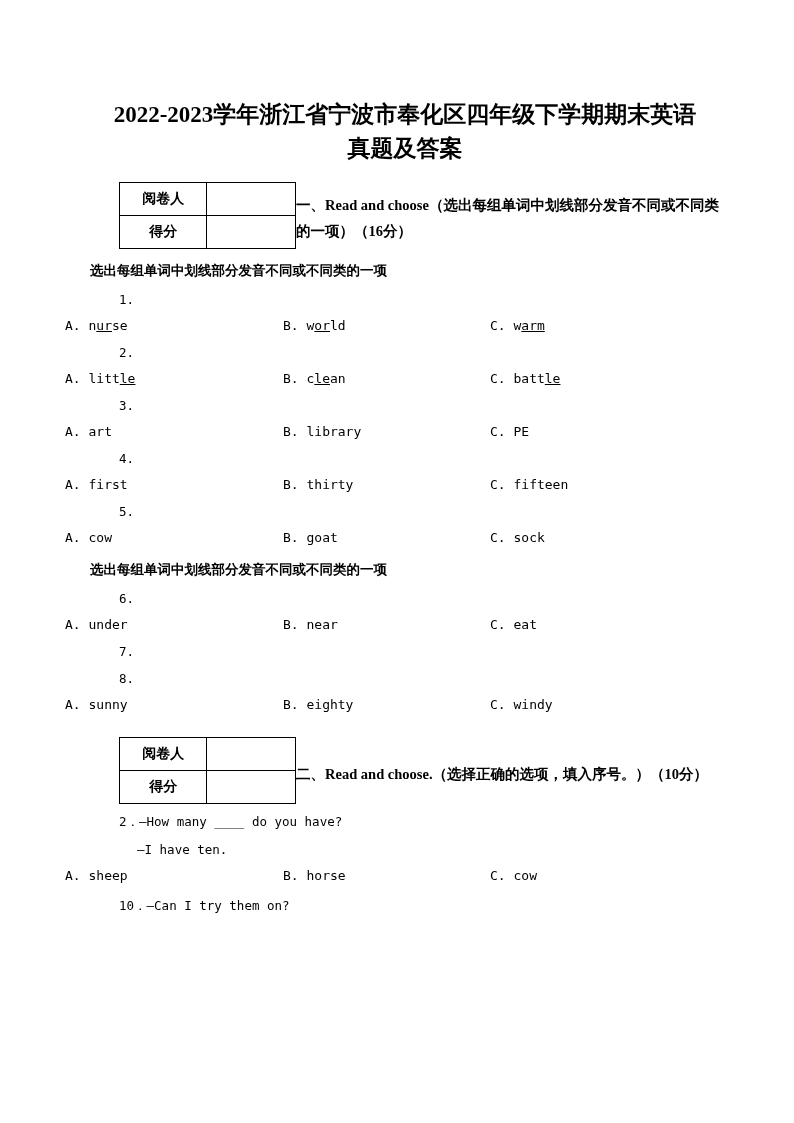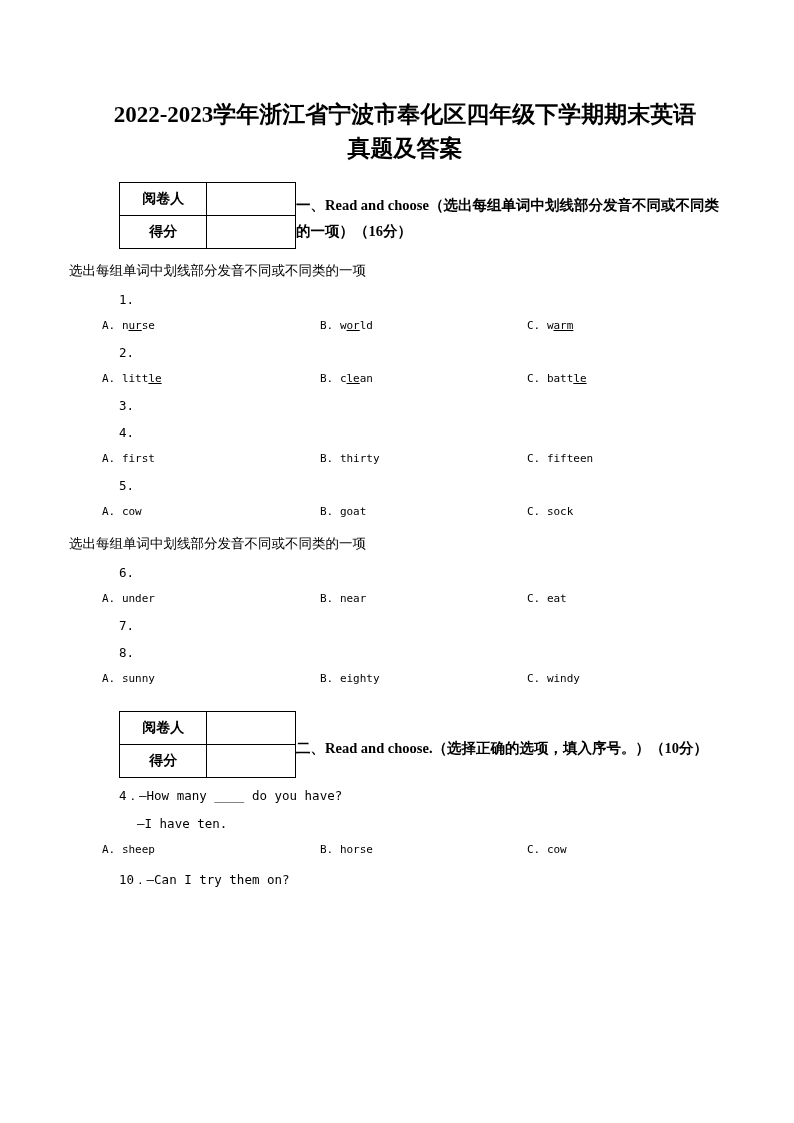--- a/index.html
+++ b/index.html
@@ -70,38 +70,39 @@
     font-weight: bold;
     font-size: 14.5px;
     line-height: 26px;
     padding-top: 10px;
     margin-left: 0;
     overflow: hidden;
   }
 
   
   .instruction {
-    margin-left: 69px;
+    margin-left: 90px;
     margin-top: 10px;
     font-family: "Liberation Serif", "DejaVu Serif", serif;
     font-size: 13.5px;
     line-height: 24px;
+    font-weight: bold;
   }
   .q-number {
     margin-left: 119px;
     margin-top: 7px;
     font-family: "DejaVu Sans Mono", "Liberation Mono", monospace;
     font-size: 12.5px;
     line-height: 20px;
   }
   .options-row {
-    margin-left: 102px;
+    margin-left: 65px;
     margin-top: 6px;
     font-family: "DejaVu Sans Mono", "Liberation Mono", monospace;
-    font-size: 11px;
+    font-size: 13px;
     line-height: 20px;
     display: block;
     position: relative;
     height: 20px;
     text-decoration: underline;
   }
   .opt {
     position: absolute;
     white-space: pre;
   }
@@ -159,20 +160,25 @@
   </div>
 
   <div class="q-number">2.</div>
   <div class="options-row">
     <span class="opt a"><span>A.</span> <span>litt</span><u>le</u><span></span></span>
     <span class="opt b"><span>B.</span> <span>c</span><u>le</u><span>an</span></span>
     <span class="opt c"><span>C.</span> <span>batt</span><u>le</u><span></span></span>
   </div>
 
   <div class="q-number">3.</div>
+  <div class="options-row">
+    <span class="opt a"><span>A.</span> <span>art</span><u></u><span></span></span>
+    <span class="opt b"><span>B.</span> <span>library</span><u></u><span></span></span>
+    <span class="opt c"><span>C.</span> <span>PE</span><u></u><span></span></span>
+  </div>
 
   <div class="q-number">4.</div>
   <div class="options-row">
     <span class="opt a"><span>A.</span> <span>first</span><u></u><span></span></span>
     <span class="opt b"><span>B.</span> <span>thirty</span><u></u><span></span></span>
     <span class="opt c"><span>C.</span> <span>fifteen</span><u></u><span></span></span>
   </div>
 
   <div class="q-number">5.</div>
   <div class="options-row">
@@ -208,21 +214,21 @@
       </tr>
       <tr>
         <td class="label-cell">得分</td>
         <td class="value-cell"></td>
       </tr>
     </tbody>
       </table>
     <div class="section-heading" style="padding-top:24px;">二、Read and choose.（选择正确的选项，填入序号。）（10分）</div>
   </div>
 
-  <div class="qa-line">4．―How many ____ do you have?</div>
+  <div class="qa-line">2．―How many ____ do you have?</div>
   <div class="qa-line indent">―I have ten.</div>
   <div class="options-row">
     <span class="opt a"><span>A.</span> <span>sheep</span><u></u><span></span></span>
     <span class="opt b"><span>B.</span> <span>horse</span><u></u><span></span></span>
     <span class="opt c"><span>C.</span> <span>cow</span><u></u><span></span></span>
   </div>
 
   <div class="qa-line" style="margin-top:10px;">10．―Can I try them on?</div>
 
 </div>

